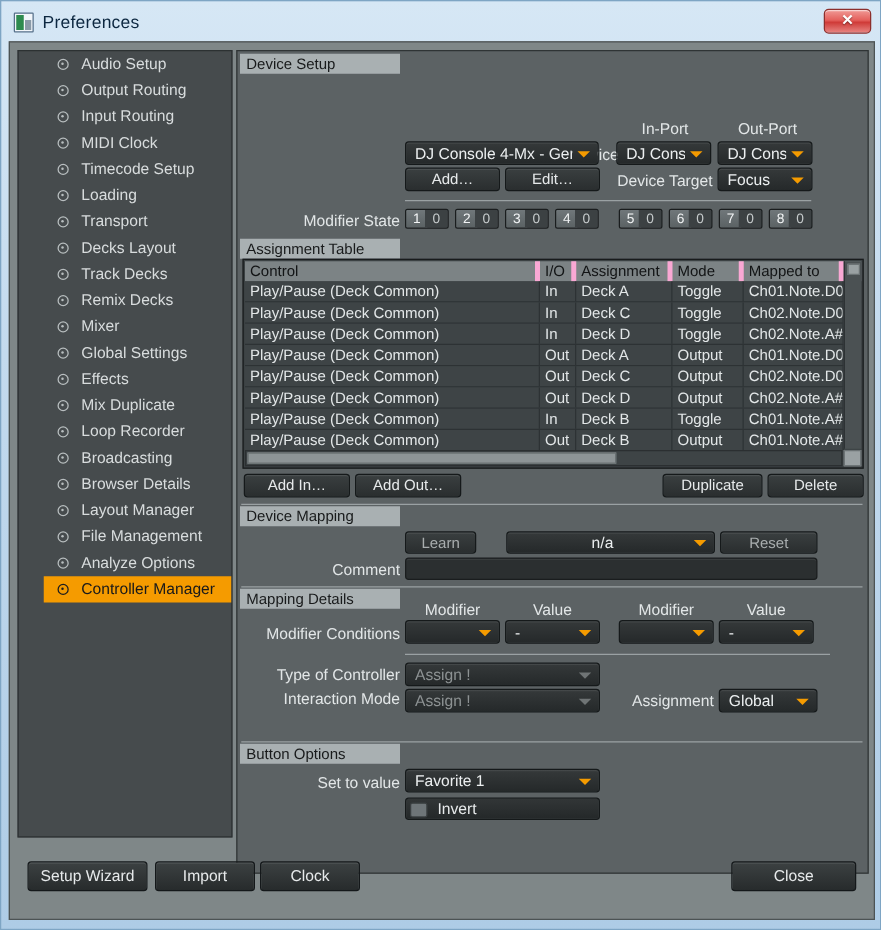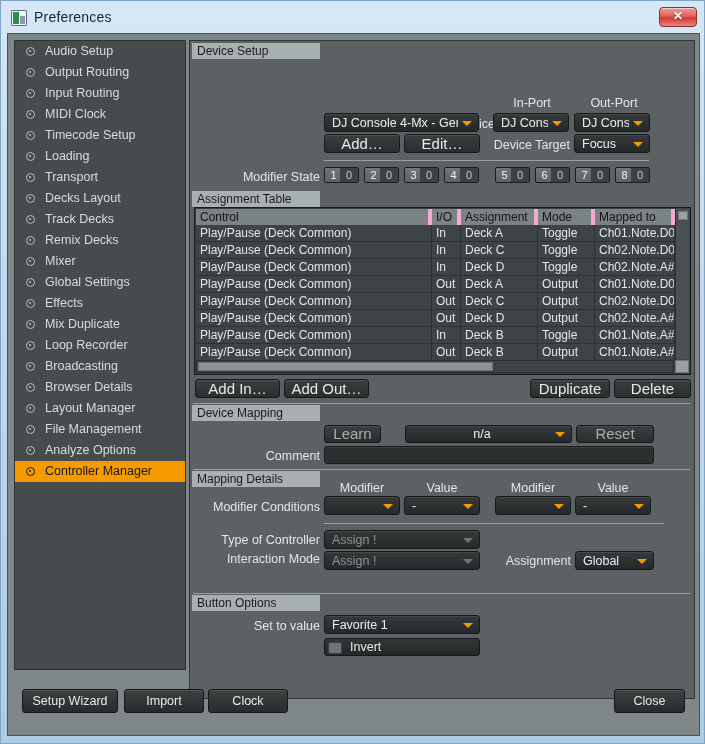--- a/index.html
+++ b/index.html
@@ -53,21 +53,21 @@
   
   #client {
     position: absolute; left: 6px; top: 32px; width: 693px; height: 703px;
     background: #7f8788;
     border: 1px solid #4c5354;
   }
 
   
   #sidebar {
     position: absolute; left: 6px; top: 6px; width: 172px; height: 630px;
-    background: #464b4d; border: 1px solid #2c3132;
+    background: #464b4d; border: 1px solid #2c3132; padding-left: 20px;
   }
   .nav-item {
     position: relative; height: 21px; line-height: 21px;
     padding-left: 30px; font-size: 12.5px; color: #d8dcdd;
     cursor: pointer; white-space: nowrap;
   }
   .nav-item .dot {
     position: absolute; left: 11px; top: 6px;
     width: 9px; height: 9px; border-radius: 50%;
     border: 1.5px solid #b9bfc0; background: #464b4d;
@@ -105,21 +105,21 @@
   
   .dark {
     position: absolute; background: #2b2f30;
     border: 1px solid #1a1d1e; border-radius: 3px;
     box-shadow: inset 0 1px 0 rgba(255,255,255,.07);
   }
   .btn {
     position: absolute;
     background: linear-gradient(180deg, #3a3f40 0%, #2a2e2f 100%);
     border: 1px solid #15191a; border-radius: 3px;
-    color: #e7eaeb; font-size: 15px;
+    color: #e7eaeb; font-size: 12px;
     text-align: center; cursor: pointer;
     box-shadow: inset 0 1px 0 rgba(255,255,255,.09);
   }
   .combo {
     position: absolute;
     background: linear-gradient(180deg, #35393a 0%, #25292a 100%);
     border: 1px solid #15191a; border-radius: 3px;
     color: #eceff0; font-size: 12.5px; cursor: pointer;
     box-shadow: inset 0 1px 0 rgba(255,255,255,.08);
     overflow: hidden;
@@ -498,17 +498,17 @@
         <span class="box"></span>
         <span class="lbl">Invert</span>
       </div>
 
     </div>
 
     <div id="bottombar">
       <div class="bbtn" style="left:14px; width:96px;">Setup Wizard</div>
       <div class="bbtn" style="left:116px; width:80px;">Import</div>
       <div class="bbtn" style="left:200px; width:80px;">Clock</div>
-      <div class="bbtn" style="right:14px; width:71px;">Close</div>
+      <div class="bbtn" style="right:14px; width:100px;">Close</div>
     </div>
 
   </div>
 </div>
 
 </body></html>

